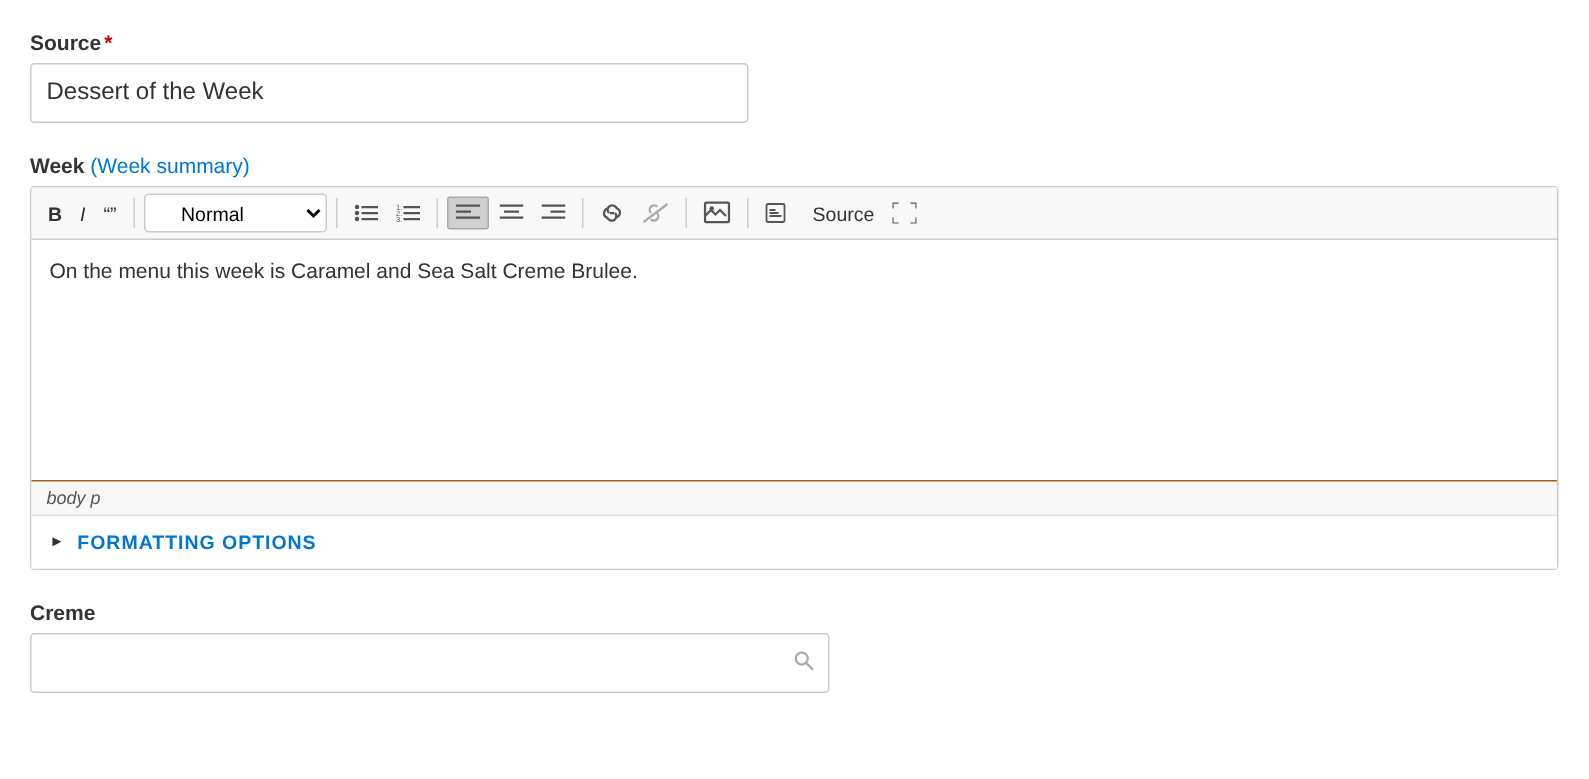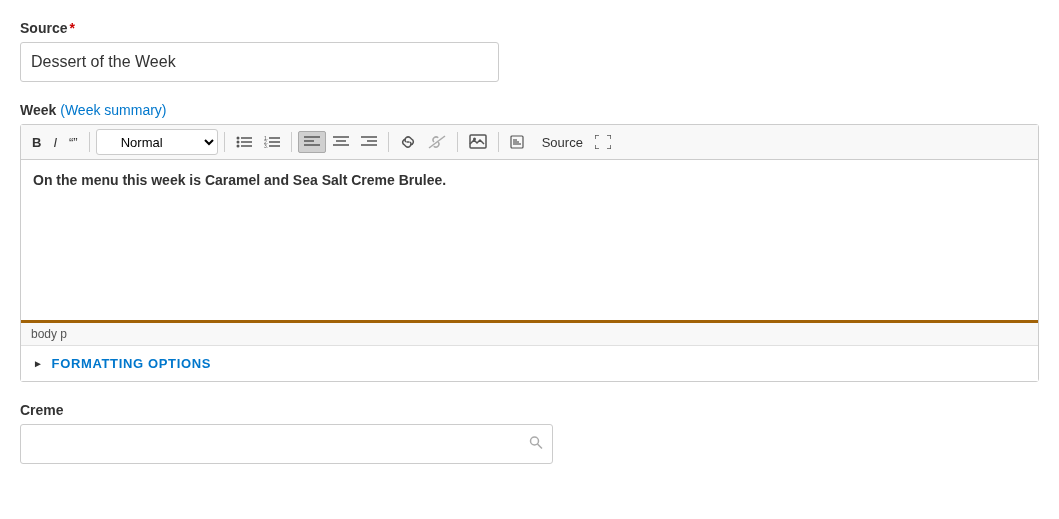--- a/index.html
+++ b/index.html
@@ -106,28 +106,28 @@
       color: #333;
     }
     .editor-area {
       min-height: 160px;
       padding: 10px 12px;
       font-size: 14px;
       color: #333;
       background: #fff;
       outline: none;
       line-height: 1.5;
-      font-weight: bold;
     }
     .editor-footer {
       background: #f8f8f8;
-      border-top: 3px solid #a16207;
+      border-top: 1px solid #a16207;
       padding: 4px 10px;
       font-size: 12px;
       color: #555;
+      font-style: italic;
     }
     .formatting-toggle {
       display: flex;
       align-items: center;
       gap: 8px;
       padding: 10px 12px;
       cursor: pointer;
       font-size: 13px;
       font-weight: bold;
       color: #0077cc;

